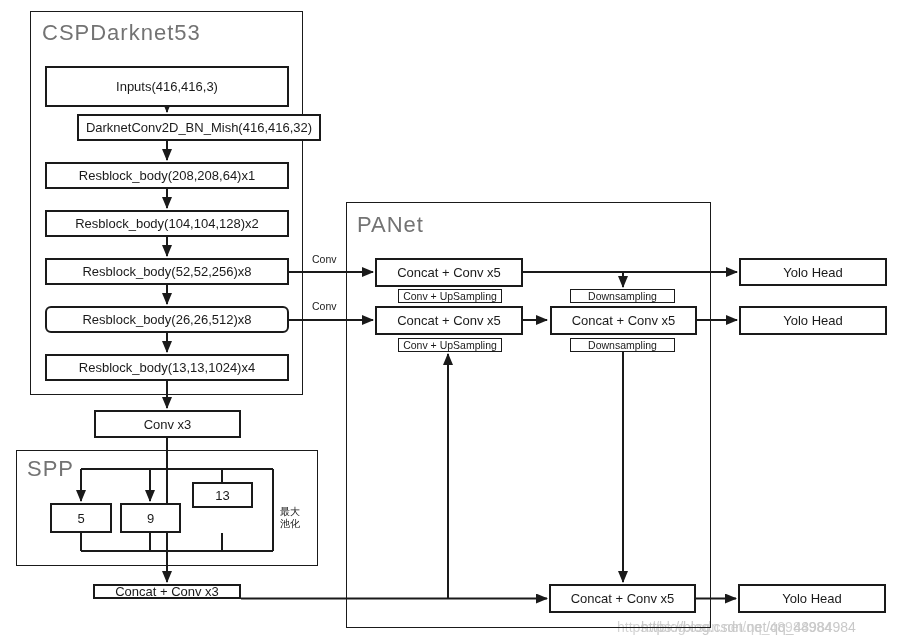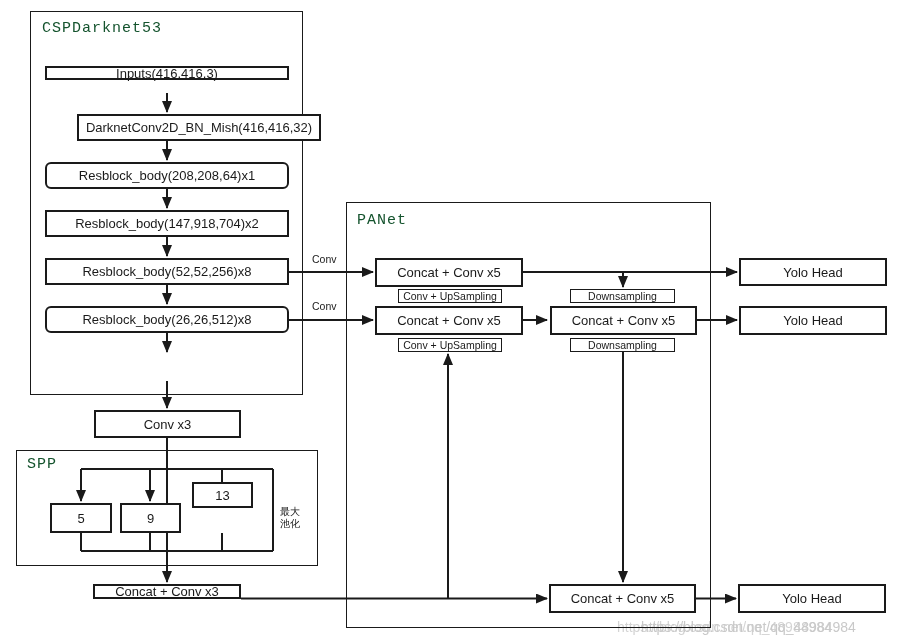--- a/index.html
+++ b/index.html
@@ -9,22 +9,22 @@
   }
   .canvas svg{position:absolute;left:0;top:0;z-index:1;}
   .frame{position:absolute;border:1.5px solid #1a1a1a;background:transparent;box-sizing:border-box;z-index:2;}
   .bx{
     position:absolute;background:#ffffff;border:2px solid #1a1a1a;box-sizing:border-box;
     display:flex;align-items:center;justify-content:center;
     font-size:13px;line-height:1;white-space:nowrap;z-index:3;
   }
   .bx.sm{border-width:1.5px;font-size:10.5px;}
   .ttl{
-    position:absolute;z-index:4;font-family:Liberation Mono, monospace;
-    font-size:15px;letter-spacing:1px;color:#14532d;white-space:nowrap;
+    position:absolute;z-index:4;font-family:Liberation Sans, sans-serif;
+    font-size:22px;letter-spacing:1px;color:#737373;white-space:nowrap;
   }
   .lbl{position:absolute;z-index:4;font-size:10.5px;white-space:nowrap;}
   .note{position:absolute;z-index:4;font-size:10px;line-height:1.15;text-align:left;}
   .wm{position:absolute;z-index:0;font-size:14px;color:#c9c9c9;white-space:nowrap;}
   .wm.ghost{color:#d4d4d4;}
 </style>
 </head>
 <body>
 
 <div class="canvas">
@@ -74,26 +74,27 @@
 
       <line x1="241" y1="598.5" x2="547" y2="598.5" marker-end="url(#ah)"></line>
       <line x1="448" y1="598.5" x2="448" y2="354" marker-end="url(#ah)"></line>
       <line x1="696" y1="598.5" x2="736" y2="598.5" marker-end="url(#ah)"></line>
     </g>
   </svg>
 
   <div class="frame" style="left:30px;top:11px;width:273px;height:384px;"></div>
   <div class="ttl" style="left:42px;top:20px;">CSPDarknet53</div>
 
-  <div class="bx" style="left:45px;top:66px;width:244px;height:14px;">Inputs(416,416,3)</div>
+  <div class="bx" style="left:45px;top:66px;width:244px;height:41px;">Inputs(416,416,3)</div>
   <div class="bx" style="left:45px;top:114px;width:244px;height:27px;margin-left:32px;">DarknetConv2D_BN_Mish(416,416,32)</div>
-  <div class="bx" style="left:45px;top:162px;width:244px;height:27px;border-radius:6px;">Resblock_body(208,208,64)x1</div>
-  <div class="bx" style="left:45px;top:210px;width:244px;height:27px;">Resblock_body(147,918,704)x2</div>
+  <div class="bx" style="left:45px;top:162px;width:244px;height:27px;">Resblock_body(208,208,64)x1</div>
+  <div class="bx" style="left:45px;top:210px;width:244px;height:27px;">Resblock_body(104,104,128)x2</div>
   <div class="bx" style="left:45px;top:258px;width:244px;height:27px;">Resblock_body(52,52,256)x8</div>
   <div class="bx" style="left:45px;top:306px;width:244px;height:27px;border-radius:6px;">Resblock_body(26,26,512)x8</div>
+  <div class="bx" style="left:45px;top:354px;width:244px;height:27px;">Resblock_body(13,13,1024)x4</div>
 
   <span class="lbl" style="left:312px;top:253px;">Conv</span>
   <span class="lbl" style="left:312px;top:300px;">Conv</span>
 
   <div class="bx" style="left:94px;top:410px;width:147px;height:28px;">Conv x3</div>
 
   <div class="frame" style="left:16px;top:450px;width:302px;height:116px;"></div>
   <div class="ttl" style="left:27px;top:456px;">SPP</div>
   <div class="bx" style="left:50px;top:503px;width:62px;height:30px;">5</div>
   <div class="bx" style="left:120px;top:503px;width:61px;height:30px;">9</div>

